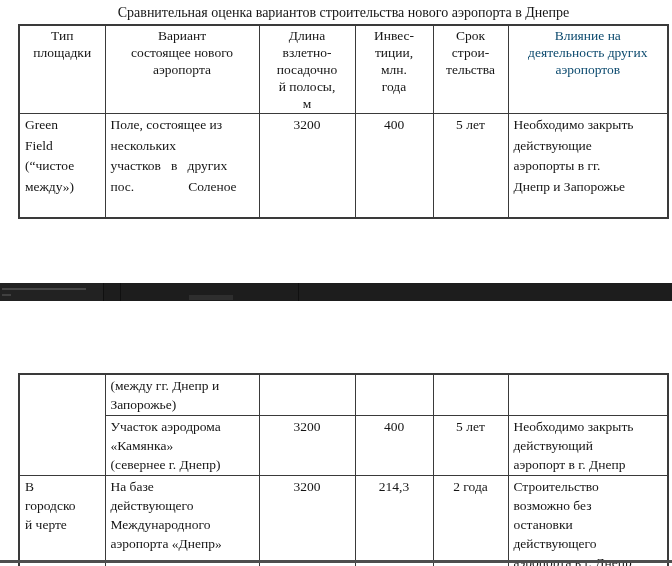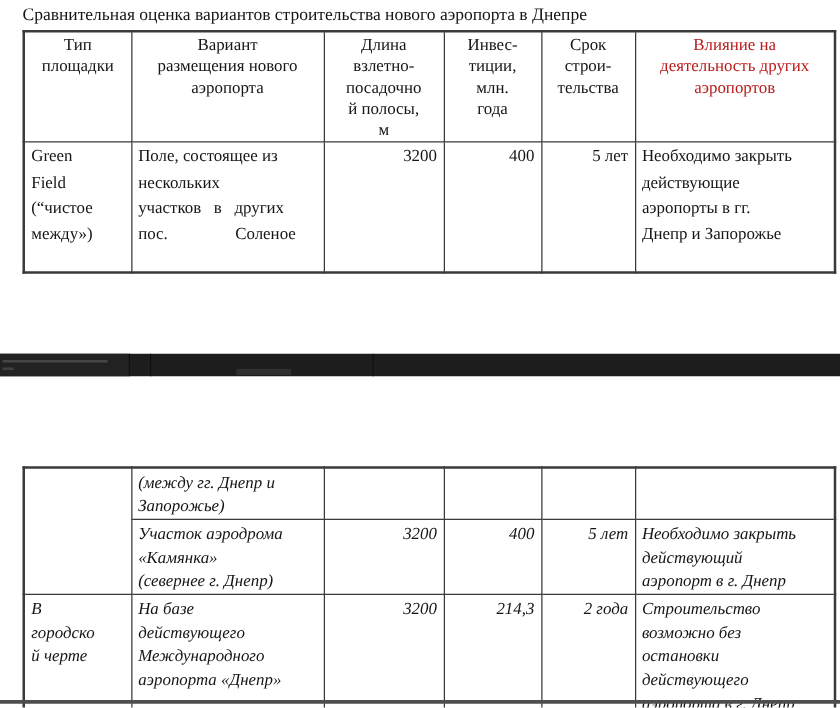--- a/index.html
+++ b/index.html
@@ -13,21 +13,21 @@
     height: 566px;
     overflow: hidden;
     font-family: "Liberation Serif", serif;
     color: #151515;
   }
   .doc-title {
     position: absolute;
     top: 4px;
     left: 18px;
     width: 651px;
-    text-align: left;
+    text-align: center;
     font-size: 14px;
     line-height: 18px;
     white-space: nowrap;
   }
   table.doc-table {
     position: absolute;
     left: 18px;
     border-collapse: collapse;
     table-layout: fixed;
     border: 2px solid #3a3a3a;
@@ -40,27 +40,27 @@
     white-space: pre-wrap;
     overflow: hidden;
   }
   #table-top { top: 24px; padding-left: 32px; }
   #table-bottom { top: 373px; }
   .hdr td {
     text-align: center;
     line-height: 17px;
     height: 84px;
   }
-  .hdr td.gray-hdr { color: #b91c1c; }
+  .hdr td.gray-hdr { color: #0c4a6e; }
   #table-top .body-row td { line-height: 20.5px; height: 101px; }
-  #table-bottom td { line-height: 19px; font-style: italic; }
+  #table-bottom td { line-height: 19px; }
   #table-bottom .row-a td { height: 37px; }
   #table-bottom .row-b td { height: 57px; }
   #table-bottom .row-c td { height: 92px; }
-  td.num { text-align: right; }
+  td.num { text-align: center; }
   
   .dark-bar {
     position: absolute;
     left: 0;
     top: 283px;
     width: 672px;
     height: 18px;
     background: #1d1d1d;
   }
   .bar-seg-left {
@@ -112,21 +112,21 @@
     <col style="width:96px">
     <col style="width:78px">
     <col style="width:75px">
     <col style="width:160px">
   </colgroup>
   <tbody>
       <tr class="hdr">
     <td>Тип
 площадки</td>
     <td>Вариант
-размещения нового
+состоящее нового
 аэропорта</td>
     <td>Длина
 взлетно-
 посадочно
 й полосы,
 м</td>
     <td>Инвес-
 тиции,
 млн.
 года</td>

